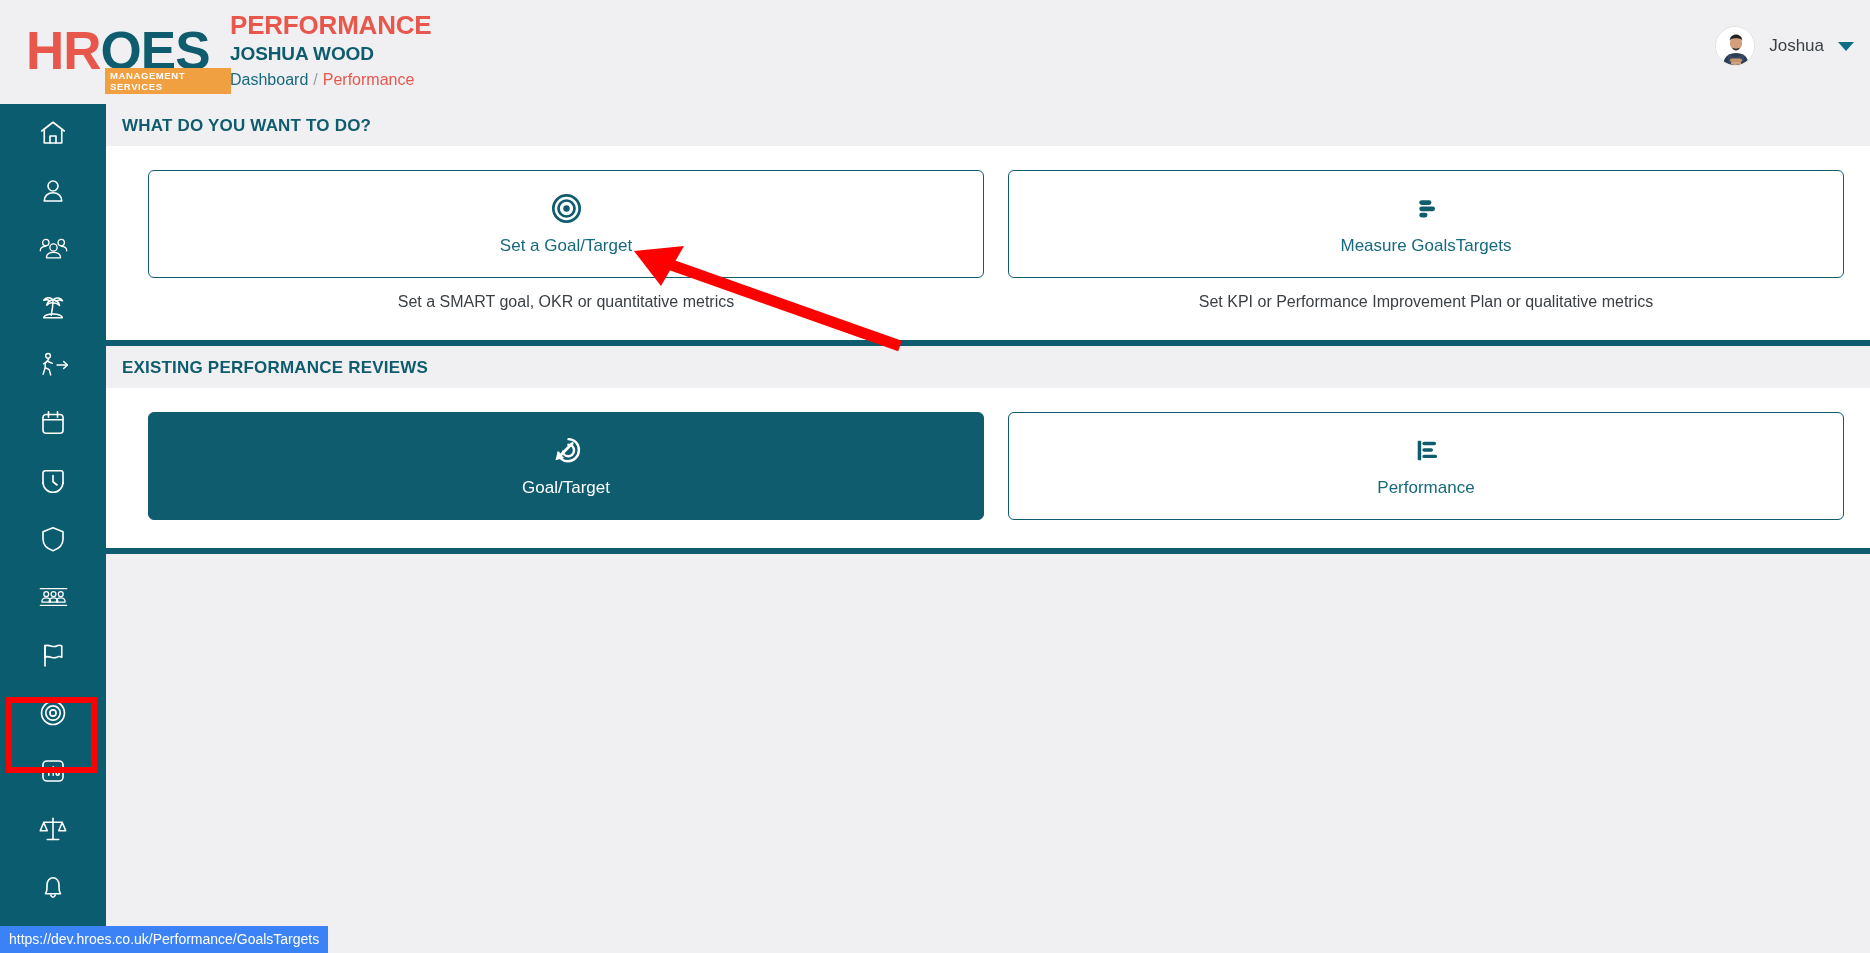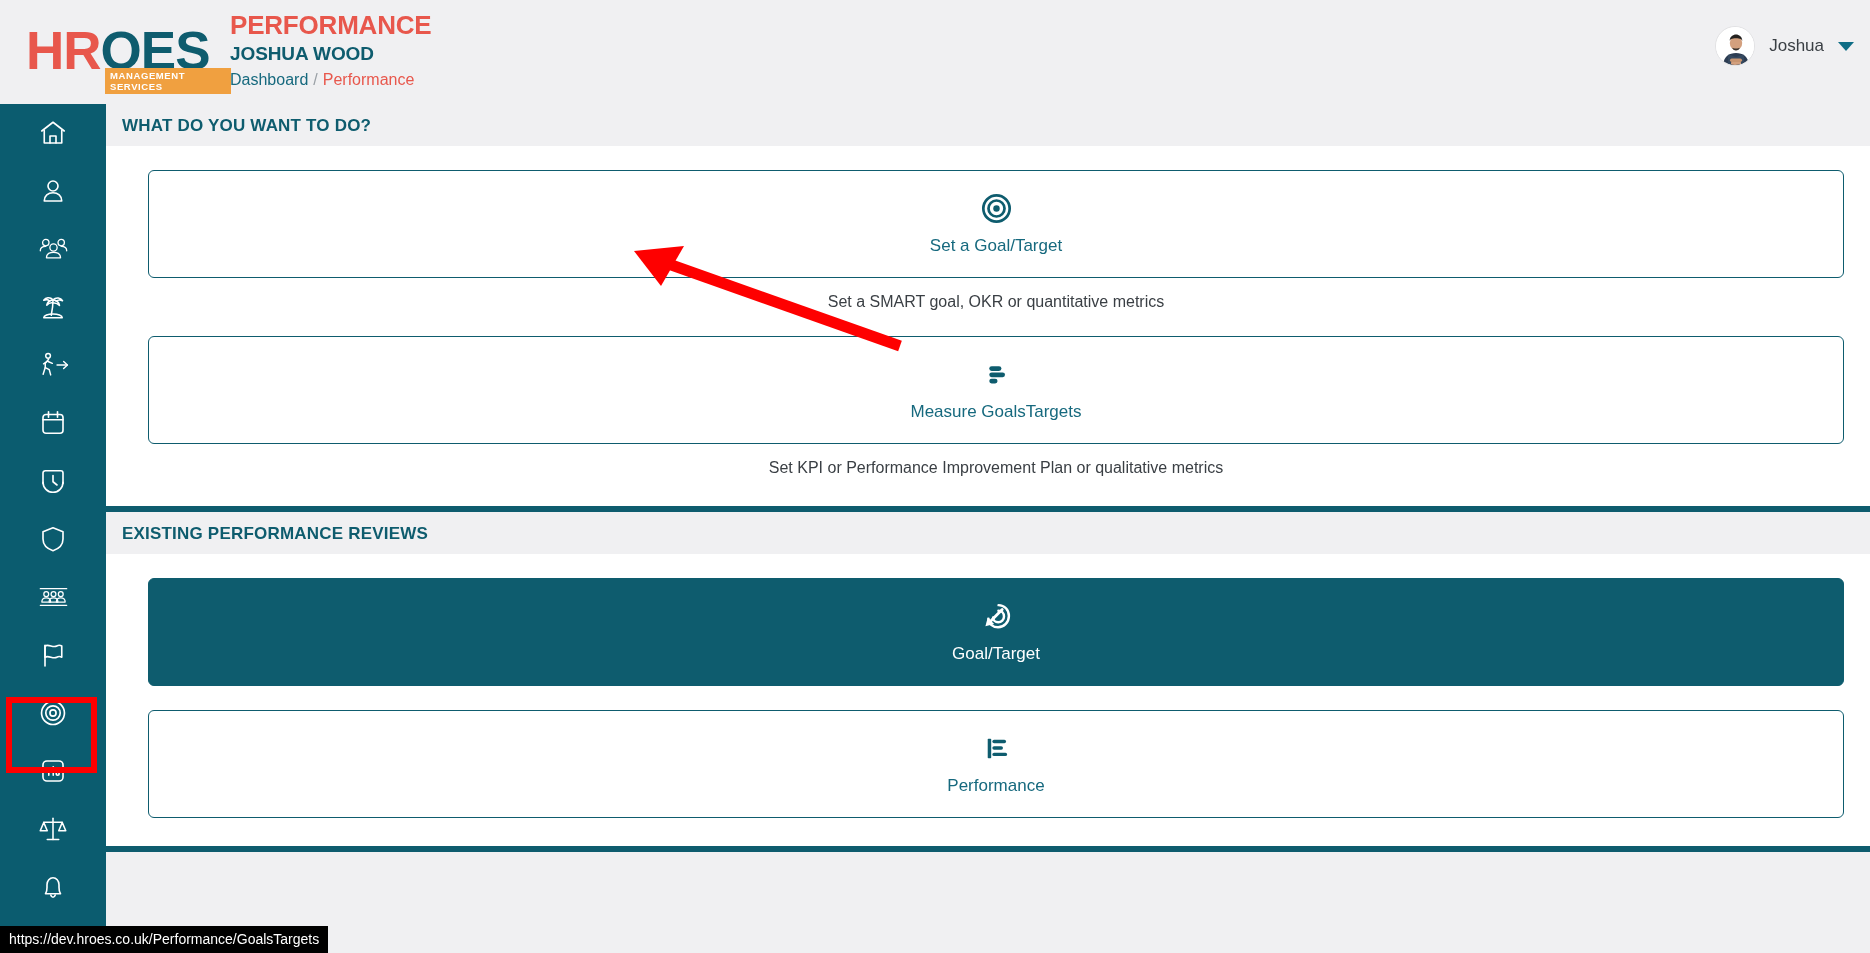--- a/index.html
+++ b/index.html
@@ -77,21 +77,21 @@
   
   .main {
     position: absolute; left: 106px; top: 104px;
     width: 1764px; height: 849px; background: #f0f0f2;
   }
   .section-head {
     color: #0e5c6e; font-size: 17px; font-weight: bold;
     letter-spacing: 0.2px; padding: 12px 0 10px 16px;
   }
   .panel { background: #ffffff; border-bottom: 6px solid #0e5c6e; }
-  .card-row { display: flex; gap: 24px; padding: 24px 26px 0 42px; flex-direction: column; }
+  .card-row { display: flex; gap: 24px; padding: 24px 26px 0 42px; }
   .card-col { flex: 1 1 0; display: flex; flex-direction: column; align-items: center; }
 
   .card {
     width: 100%; height: 108px;
     border: 1px solid #0e5c6e; border-radius: 6px;
     background: #ffffff;
     display: flex; flex-direction: column;
     align-items: center; justify-content: center; gap: 8px;
     cursor: pointer;
   }
@@ -107,21 +107,21 @@
   
   .arrow-overlay {
     position: absolute; left: 0; top: 0;
     width: 1870px; height: 953px;
     pointer-events: none; z-index: 9;
   }
 
   
   .statusbar {
     position: absolute; left: 0; bottom: 0;
-    background: #000000; color: #ffffff;
+    background: #3b82f6; color: #ffffff;
     font-size: 14px; line-height: 20px;
     padding: 3px 9px 4px 9px; z-index: 10;
     font-family: "Liberation Sans", sans-serif;
   }
 </style>
 </head>
 <body>
 
 <div id="app">
 

